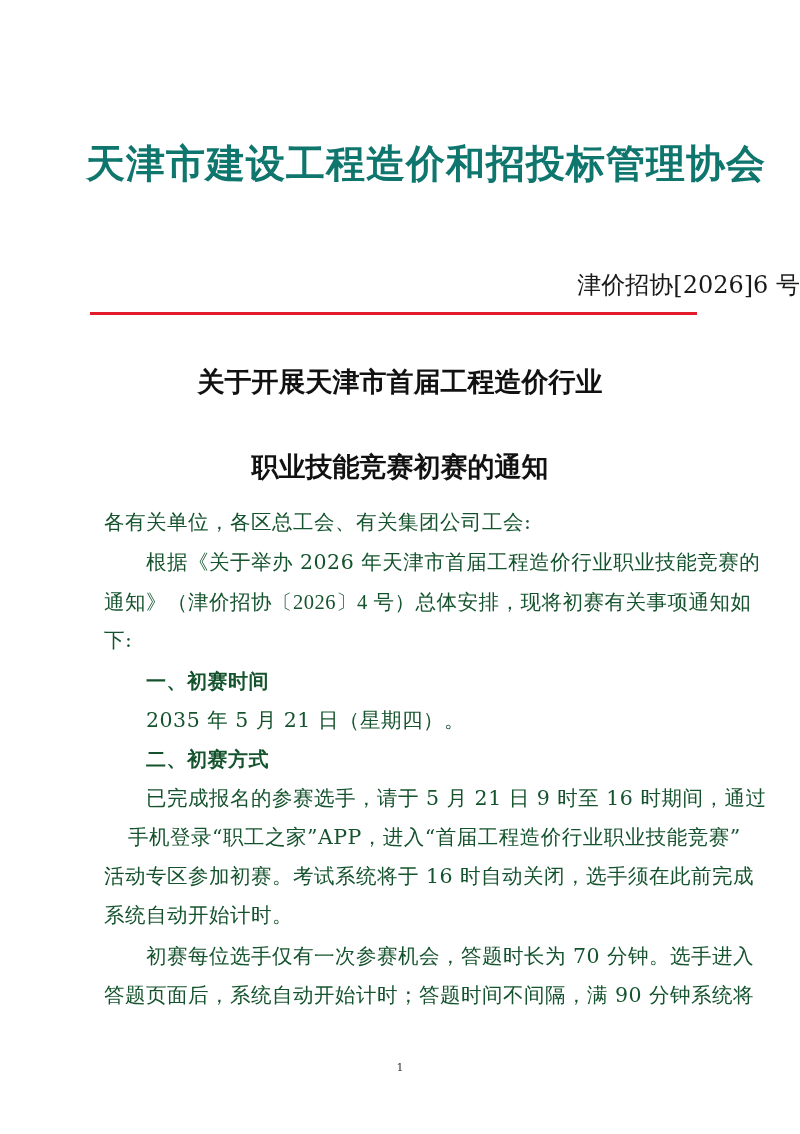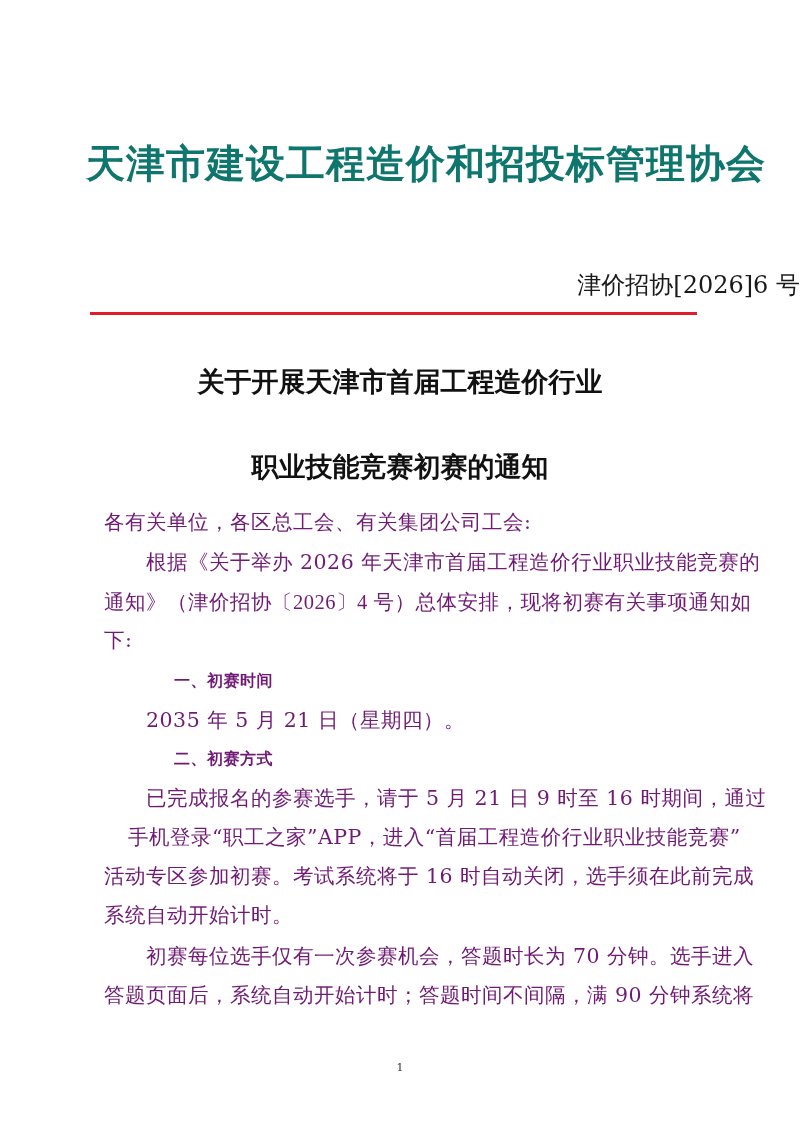--- a/index.html
+++ b/index.html
@@ -9,23 +9,23 @@
                color: #0f766e; font-family: "DejaVu Serif", serif; font-weight: bold;
                font-size: 39px; line-height: 70px; letter-spacing: 1px; text-align: center; white-space: nowrap; }
   .doc-number { position: absolute; left: 0; width: 800px; top: 272px; text-align: right;
                 font-size: 24px; line-height: 26px; color: #1a1a1a; }
   .red-rule { position: absolute; left: 90px; top: 312px; width: 607px; height: 3px; background: #e31c2b; }
   .doc-title { position: absolute; left: 0; width: 800px; text-align: center; font-weight: bold;
                font-size: 27px; line-height: 36px; color: #111; }
   .t1 { top: 364px; }
   .t2 { top: 425px; margin-top: 24px; }
   .line { position: absolute; left: 104px; width: 600px; font-size: 20.5px; line-height: 30px;
-          white-space: nowrap; letter-spacing: 0.5px; color: #701a75; }
+          white-space: nowrap; letter-spacing: 0.5px; color: #14532d; }
   .indent { left: 146px; }
-  .heading { font-family: "DejaVu Sans", sans-serif; font-weight: bold; font-size: 16px; margin-left: 28px; }
+  .heading { font-family: "DejaVu Sans", sans-serif; font-weight: bold; font-size: 20px; }
   .page-num { position: absolute; left: 0; width: 800px; top: 1061px; text-align: center;
               font-size: 11px; color: #333; }
 </style>
 </head>
 <body>
 
 <div>
   <div class="org-title">天津市建设工程造价和招投标管理协会</div>
   <div class="doc-number">津价招协[2026]6 号</div>
   <div class="red-rule"></div>

